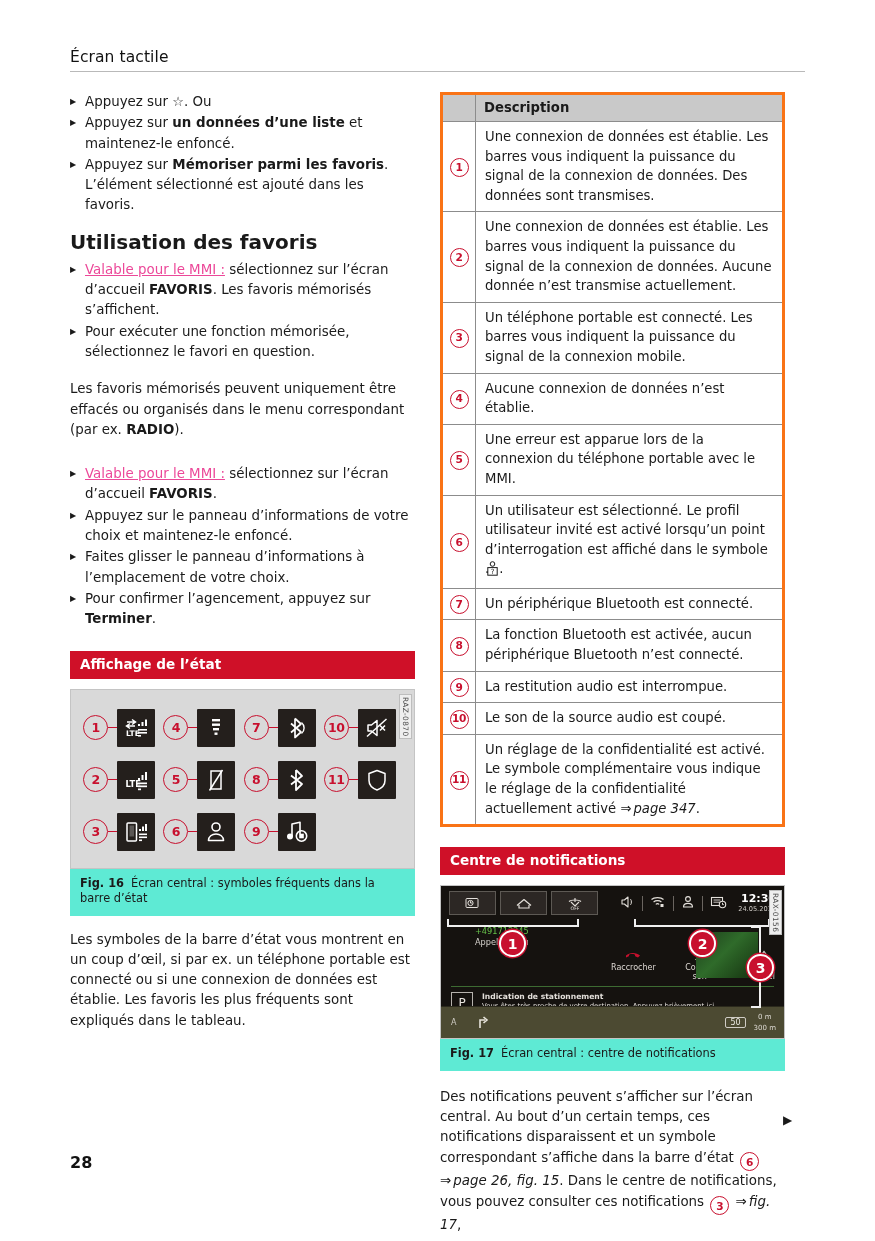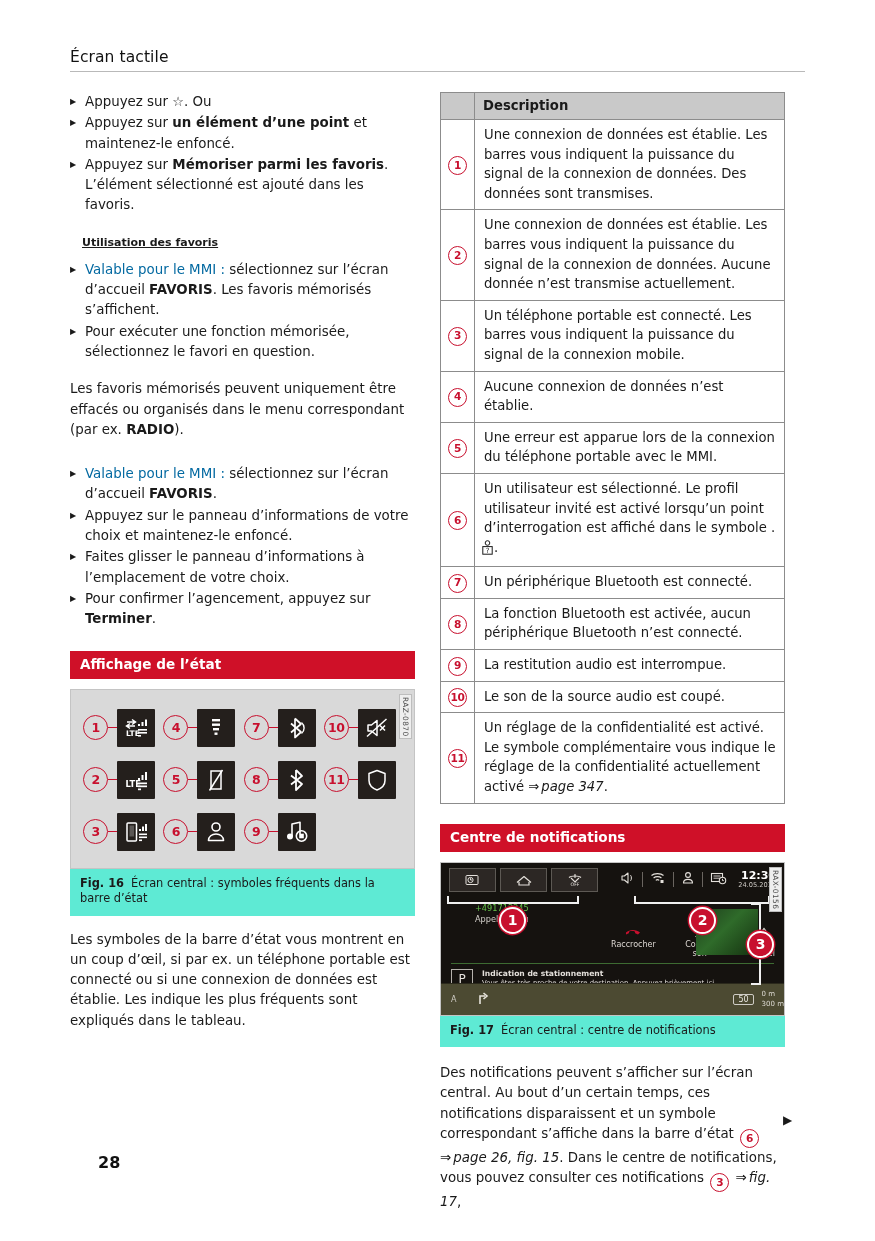--- a/index.html
+++ b/index.html
@@ -31,33 +31,33 @@
   
   p.body, .bullets li {
     font-size:13.4px; line-height:20.3px; margin:0;
     text-align:left;
   }
   p.body { margin-bottom:13px; }
   .gap-s { height:11px; }
   .gap-m { height:16px; }
 
   h3.sub {
-    font-size:11px; font-weight:bold; margin:0 0 8px 12px; line-height:19px;text-decoration:underline;
+    font-size:20px; font-weight:bold; margin:0 0 8px 0; line-height:19px;
   }
 
   ul.bullets { list-style:none; margin:0 0 0 0; padding:0; }
   ul.bullets li {
     position:relative; padding-left:15px; margin-bottom:1px;
   }
   ul.bullets li::before {
     content:"\25B6"; position:absolute; left:0; top:0px;
     font-size:8px; line-height:20.3px; color:#1a1a1a;
   }
   b, strong { font-weight:bold; }
-  .mmi { color:#0369a1; }
+  .mmi { color:#ec4899;text-decoration:underline; }
   .star { font-size:13px; }
 
   
   .redbar {
     background:#cf1028; color:#ffffff;
     font-size:13.6px; font-weight:bold;
     padding:5px 10px 6px 10px;
     line-height:17px;
   }
 
@@ -102,21 +102,21 @@
   .tile {
     width:38px; height:38px; background:#241f1c;
     display:flex; align-items:center; justify-content:center;
     flex:0 0 auto; border-radius:1px;
   }
   .tile svg { display:block; }
 
   
   table.desc {
     border-collapse:collapse; width:100%;
-    border:1px solid #f97316;
+    border:3px solid #f97316;
   }
   table.desc th {
     background:#c9c9c9; border:1px solid #8c8c8c;
     font-size:13.2px; font-weight:bold; text-align:left;
     padding:5px 8px 6px 8px;
   }
   table.desc td {
     border:1px solid #8c8c8c;
     font-size:13.2px; line-height:19.6px;
     padding:5px 8px 6px 9px; vertical-align:middle;
@@ -190,57 +190,57 @@
   .mmi-bottom {
     position:absolute; left:0; right:0; bottom:0; height:32px;
     background:#4c4a32; border-top:1px solid #2b291c;
     display:flex; align-items:center; color:#cfccc5; font-size:8px;
   }
   .mmi-bottom .seg { padding:0 10px; }
   .mmi-speed {
     margin-left:auto; border:1px solid #cfccc5; border-radius:2px;
     font-size:8px; padding:0 4px; margin-right:8px; color:#eceae4;
   }
-  .mmi-zoom { text-align:left; font-size:7px; line-height:1.5; color:#dedbd4; }
+  .mmi-zoom { text-align:center; font-size:7px; padding-right:8px; line-height:1.5; color:#dedbd4; }
 
   .ovl { position:absolute; }
   .ovl-circ {
     width:27px; height:27px; border-radius:50%;
     border:2.2px solid #ffffff; background:#c8102e; color:#ffffff;
     font-size:14px; font-weight:bold;
     display:flex; align-items:center; justify-content:center;
     box-shadow:0 0 0 1.4px #c8102e;
   }
   .brk { position:absolute; border:2px solid #f0f0f0; }
 
   
   .pagenum {
     position:absolute; left:70px; top:1153px;
-    font-size:16px; font-weight:bold; color:#111;margin-left:28px;
+    font-size:16px; font-weight:bold; color:#111;
   }
   .cont-arrow {
     position:absolute; left:783px; top:1113px;
     font-size:12px; color:#1a1a1a;
   }
 </style>
 </head>
 <body>
 
 <div class="page">
 
   <div class="run-head">
     <div class="title">Écran tactile</div>
     <div class="rule"></div>
   </div>
 
   <div class="col-left">
 
     <ul class="bullets">
       <li>Appuyez sur <span class="star">☆</span>. Ou</li>
-      <li>Appuyez sur <b>un élément d’une point</b> et maintenez-le enfoncé.</li>
+      <li>Appuyez sur <b>un données d’une liste</b> et maintenez-le enfoncé.</li>
       <li>Appuyez sur <b>Mémoriser parmi les favoris</b>. L’élément sélectionné est ajouté dans les favoris.</li>
     </ul>
 
     <div class="gap-m"></div>
     <h3 class="sub">Utilisation des favoris</h3>
 
     <ul class="bullets">
       <li><span class="mmi">Valable pour le MMI :</span> sélectionnez sur l’écran d’accueil <b>FAVORIS</b>. Les favoris mémorisés s’affichent.</li>
       <li>Pour exécuter une fonction mémorisée, sélectionnez le favori en question.</li>
     </ul>
@@ -419,21 +419,21 @@
 
           <div class="cell"></div>
         </div>
       </div>
       <div class="fig-cap">
         <span class="lbl">Fig. 16</span><span>Écran central : symboles fréquents dans la barre d’état</span>
       </div>
     </div>
 
     <div style="height:14px"></div>
-    <p class="body">Les symboles de la barre d’état vous montrent en un coup d’œil, si par ex. un téléphone portable est connecté ou si une connexion de données est établie. Les indique les plus fréquents sont expliqués dans le tableau.</p>
+    <p class="body">Les symboles de la barre d’état vous montrent en un coup d’œil, si par ex. un téléphone portable est connecté ou si une connexion de données est établie. Les favoris les plus fréquents sont expliqués dans le tableau.</p>
   </div>
 
   <div class="col-right">
 
     <table class="desc">
       <tbody>
           <tr>
         <th style="width:34px"></th>
         <th>Description</th>
       </tr>

